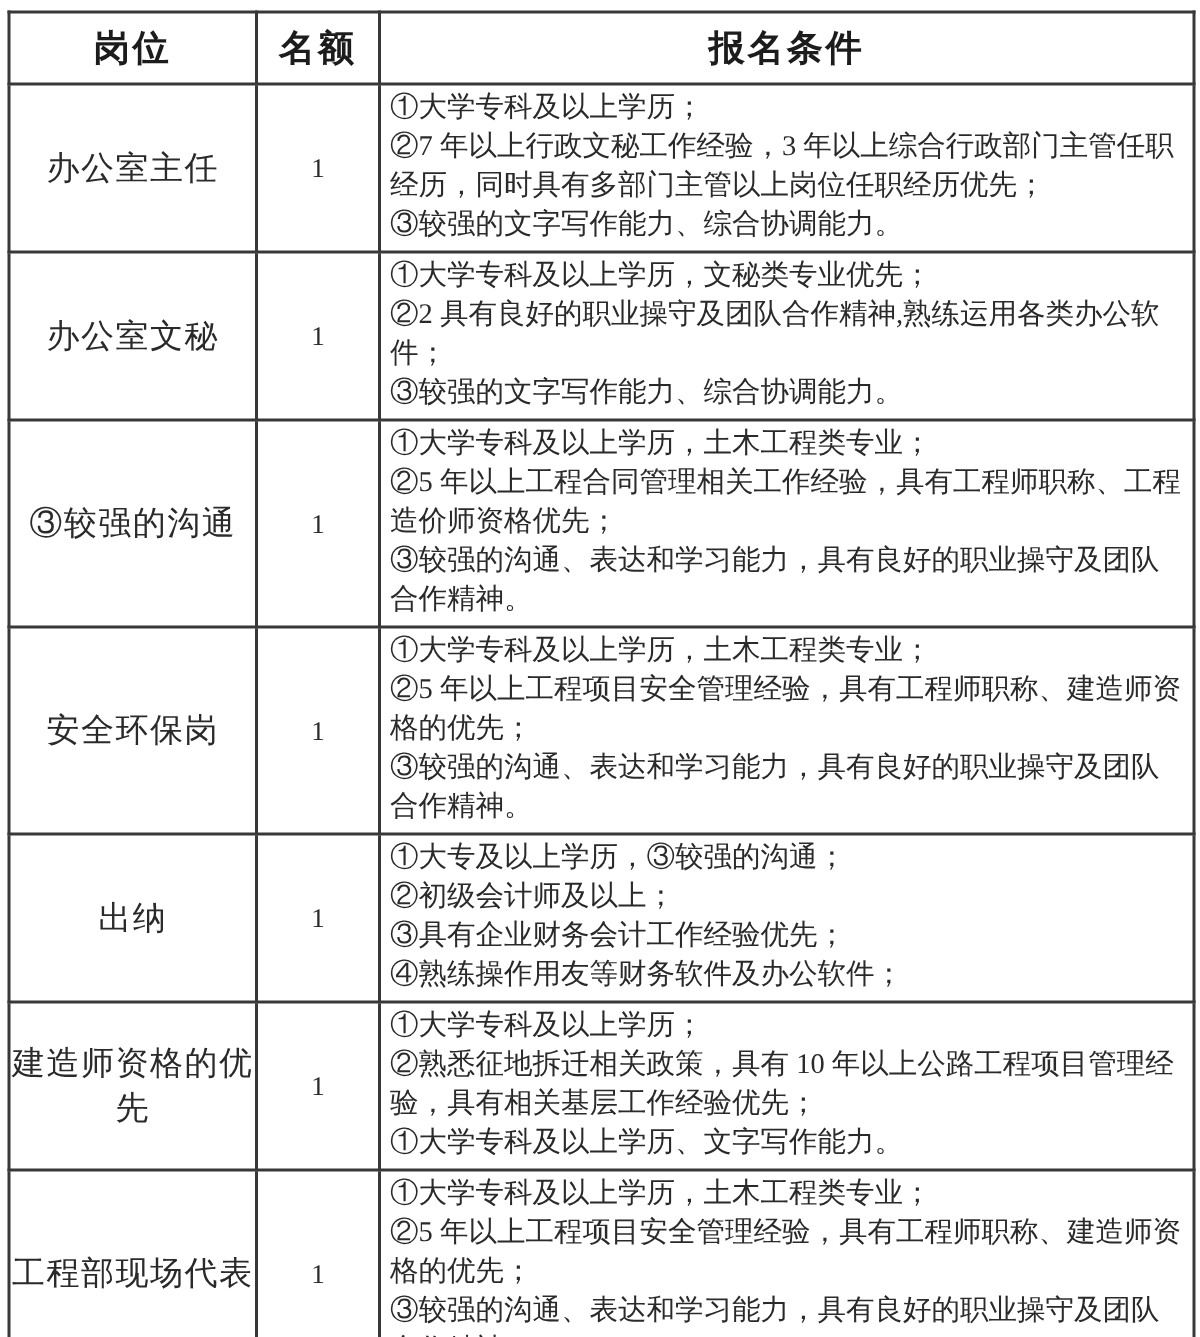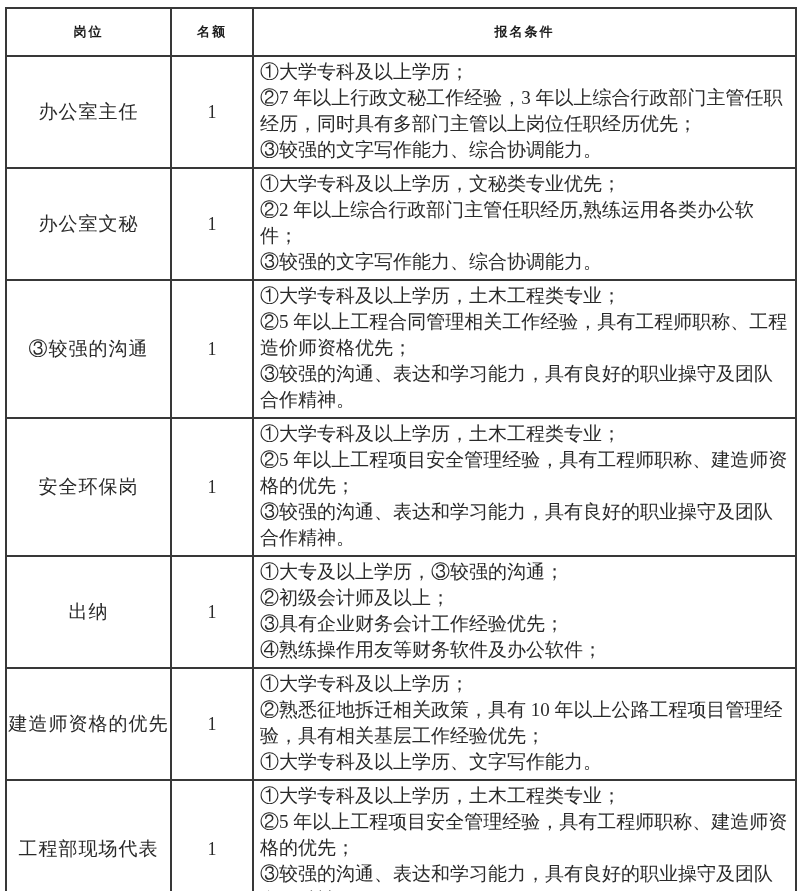--- a/index.html
+++ b/index.html
@@ -26,29 +26,29 @@
   table.job-table td {
     border: 2px solid #383838;
     box-sizing: border-box;
     vertical-align: middle;
   }
   col.c-position { width: 165px; }
   col.c-quota    { width: 82px;  }
   col.c-cond     { width: 543px; }
   th.hdr {
     height: 48px;
-    font-size: 13px;
+    font-size: 24px;
     font-weight: bold;
     text-align: center;
     letter-spacing: 2px;
     color: #1c1c1c;
   }
   td.pos-cell {
     text-align: center;
-    font-size: 19px;
+    font-size: 22px;
     color: #2a2a2a;
     letter-spacing: 1px;
   }
   td.quota-cell {
     text-align: center;
     font-size: 18px;
     color: #2a2a2a;
   }
   td.cond-cell {
     font-size: 19px;
@@ -88,21 +88,21 @@
             <div class="cond-line">②7 年以上行政文秘工作经验，3 年以上综合行政部门主管任职经历，同时具有多部门主管以上岗位任职经历优先；</div>
             <div class="cond-line">③较强的文字写作能力、综合协调能力。</div>
           </td>
   </tr>
 
   <tr>
     <td class="pos-cell">办公室文秘</td>
     <td class="quota-cell">1</td>
     <td class="cond-cell">
             <div class="cond-line">①大学专科及以上学历，文秘类专业优先；</div>
-            <div class="cond-line">②2 年以上综合行政部门主管任职经历,熟练运用各类办公软件；</div>
+            <div class="cond-line">②2 具有良好的职业操守及团队合作精神,熟练运用各类办公软件；</div>
             <div class="cond-line">③较强的文字写作能力、综合协调能力。</div>
           </td>
   </tr>
 
   <tr>
     <td class="pos-cell">③较强的沟通</td>
     <td class="quota-cell">1</td>
     <td class="cond-cell">
             <div class="cond-line">①大学专科及以上学历，土木工程类专业；</div>
             <div class="cond-line">②5 年以上工程合同管理相关工作经验，具有工程师职称、工程造价师资格优先；</div>

